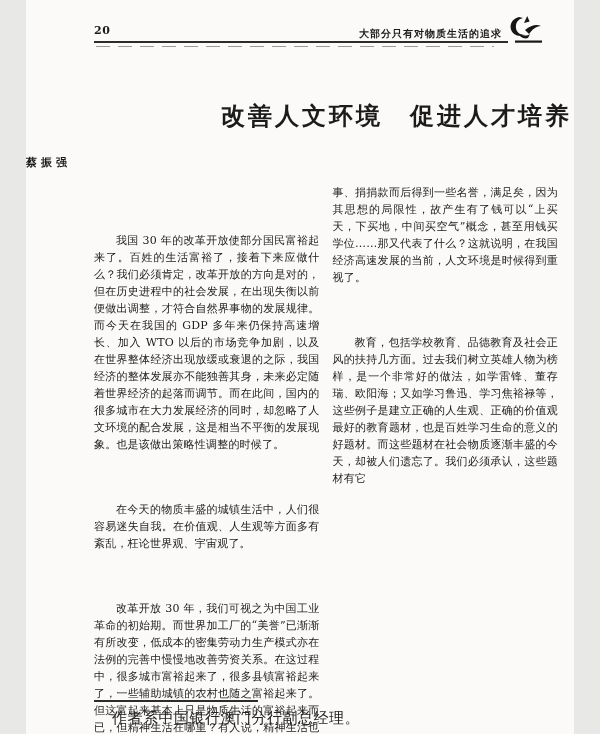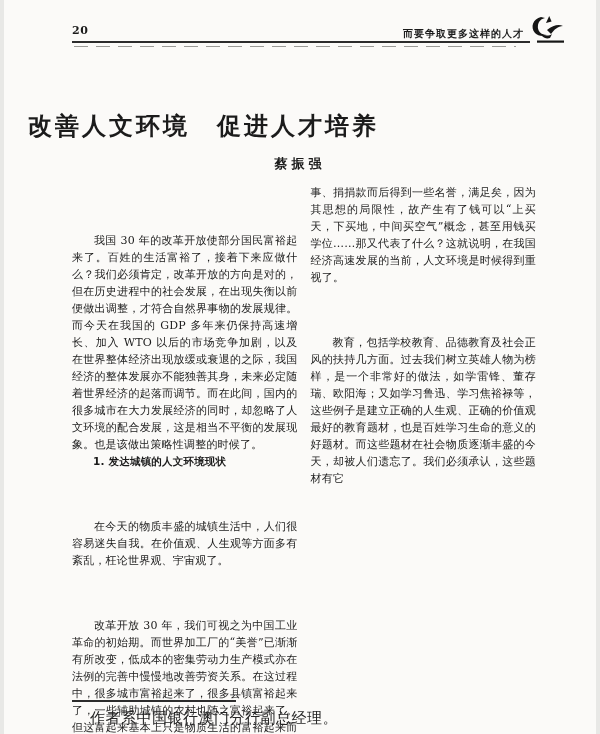--- a/index.html
+++ b/index.html
@@ -1,18 +1,18 @@
 <!DOCTYPE html>
 <html><head>
 <meta charset="utf-8">
 <style>
   html, body { margin: 0; padding: 0; background: #e8e8e6; }
   .page {
     position: relative;
-    width: 592px;
+    width: 548px;
     height: 734px;
     margin: 0 auto;
     background: #fbfaf8;
     color: #1b1b1b;
     font-family: "DejaVu Serif", "Liberation Serif", serif;
     overflow: hidden;
   }
   
   .pagenum {
     position: absolute;
@@ -43,33 +43,33 @@
   .header-rule-faint {
     position: absolute;
     left: 70px; right: 80px; top: 46px;
     height: 1px;
     background: repeating-linear-gradient(90deg, #9a9a97 0 14px, transparent 14px 22px);
   }
   
   .title {
     position: absolute;
     left: 0; right: 0; top: 98px;
-    margin: 12px;
-    text-align: left;
+    margin: 2px;
+    text-align: right;
     font-size: 24px;
     font-weight: bold;
     letter-spacing: 3px;
     white-space: nowrap;
     padding-left: 12px;
   }
   .author {
     position: absolute;
     left: 0; right: 0; top: 155px;
-    text-align: center;
-    font-size: 13px;
+    text-align: left;
+    font-size: 11px;
     font-weight: bold;
     letter-spacing: 4px;
   }
   
   .columns {
     position: absolute;
     left: 68px; top: 184px;
     width: 464px;
     display: flex;
     gap: 13px;
@@ -98,40 +98,39 @@
     letter-spacing: 0.5px;
     color: #242424;
   }
 </style>
 </head>
 <body>
 
 <div class="page">
 
   <span class="pagenum">20</span>
-  <span class="booktitle">而要争取更多这样的人才</span>
+  <span class="booktitle">大部分只有对物质生活的追求</span>
   <span class="logo">
     <svg viewBox="0 0 40 30" width="40" height="30" xmlns="http://www.w3.org/2000/svg" aria-hidden="true">
       <path fill="#161616" d="M15 3 C7 5 4 13 9 19 C12 22 17 23 21 21 C15 21 11 17 12 11 C13 7 15 5 19 4 Z"></path>
       <path fill="#161616" d="M20 9 l3.2 -7 l2.4 5.6 z"></path>
       <path fill="#161616" d="M21 16 c6 -5 12 -6 16 -4 c-5 0.5 -9 3.5 -12 8 z"></path>
       <path fill="#161616" d="M16 20 c3 2 7 2 10 0 l-2 4 c-3 1 -6 0 -8 -2 z"></path>
       <rect fill="#161616" x="11" y="26.5" width="27" height="2.2"></rect>
     </svg>
   </span>
   <div class="header-rule"></div>
   <div class="header-rule-faint"></div>
 
   <h1 class="title">改善人文环境　促进人才培养</h1>
   <div class="author">蔡振强</div>
 
   <div class="columns">
     <div class="col">
       <p class="para indent">我国 30 年的改革开放使部分国民富裕起来了。百姓的生活富裕了，接着下来应做什么？我们必须肯定，改革开放的方向是对的，但在历史进程中的社会发展，在出现失衡以前便做出调整，才符合自然界事物的发展规律。而今天在我国的 GDP 多年来仍保持高速增长、加入 WTO 以后的市场竞争加剧，以及在世界整体经济出现放缓或衰退的之际，我国经济的整体发展亦不能独善其身，未来必定随着世界经济的起落而调节。而在此间，国内的很多城市在大力发展经济的同时，却忽略了人文环境的配合发展，这是相当不平衡的发展现象。也是该做出策略性调整的时候了。</p>
-      <p class="heading">1. 发达城镇的人文环境现状</p>
       <p class="para indent">在今天的物质丰盛的城镇生活中，人们很容易迷失自我。在价值观、人生观等方面多有紊乱，枉论世界观、宇宙观了。</p>
       <p class="para indent">改革开放 30 年，我们可视之为中国工业革命的初始期。而世界加工厂的“美誉”已渐渐有所改变，低成本的密集劳动力生产模式亦在法例的完善中慢慢地改善劳资关系。在这过程中，很多城市富裕起来了，很多县镇富裕起来了，一些辅助城镇的农村也随之富裕起来了。但这富起来基本上只是物质生活的富裕起来而已，但精神生活在哪里？有人说，精神生活也很丰富嘛，看看电视、参加活动、旅行、吃喝玩乐，哪一样不是丰富了人民的精神生活？是这样的吗？但为何人空虚了，人生目标只有事业与赚钱，大部分只有对物质生活的追求，以至产生了一切事情皆以为有了钱，什么都能解决的概念。这样是产生不了智能的。富起来的人群当中，更有部分人在努力地寻找自我肯定，通过做做善</p>
     </div>
     <div class="col">
       <p class="para">事、捐捐款而后得到一些名誉，满足矣，因为其思想的局限性，故产生有了钱可以“上买天，下买地，中间买空气”概念，甚至用钱买学位……那又代表了什么？这就说明，在我国经济高速发展的当前，人文环境是时候得到重视了。</p>
       <p class="para indent">教育，包括学校教育、品德教育及社会正风的扶持几方面。过去我们树立英雄人物为榜样，是一个非常好的做法，如学雷锋、董存瑞、欧阳海；又如学习鲁迅、学习焦裕禄等，这些例子是建立正确的人生观、正确的价值观最好的教育题材，也是百姓学习生命的意义的好题材。而这些题材在社会物质逐渐丰盛的今天，却被人们遗忘了。我们必须承认，这些题材有它</p>
     </div>
   </div>
 
   <div class="foot-rule"></div>

